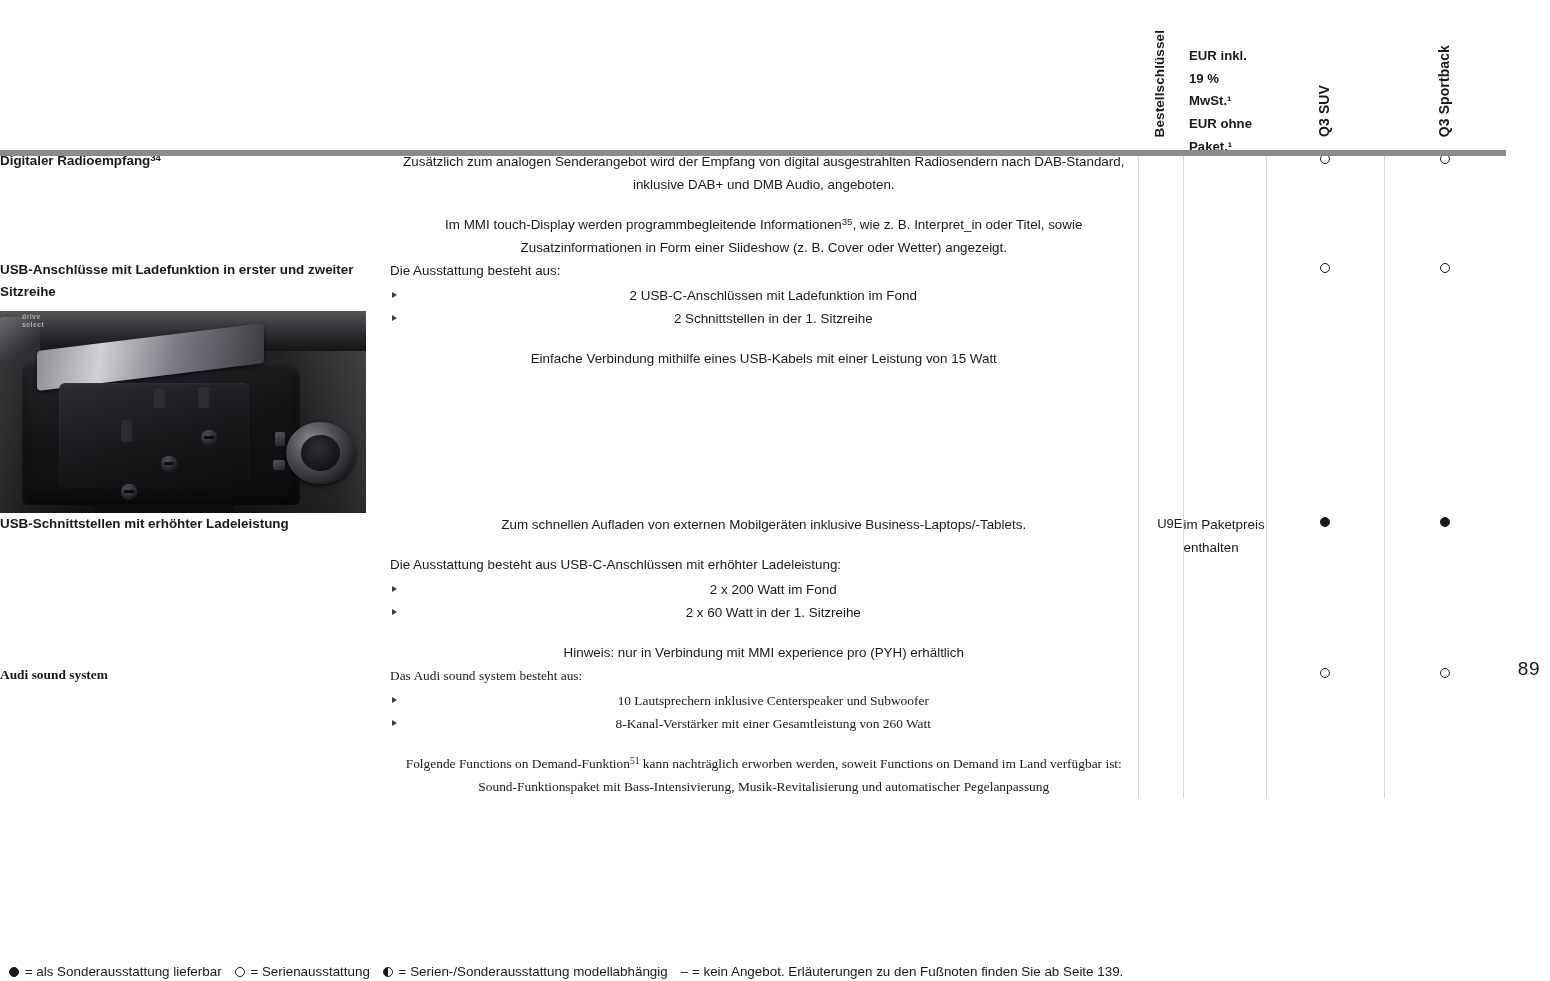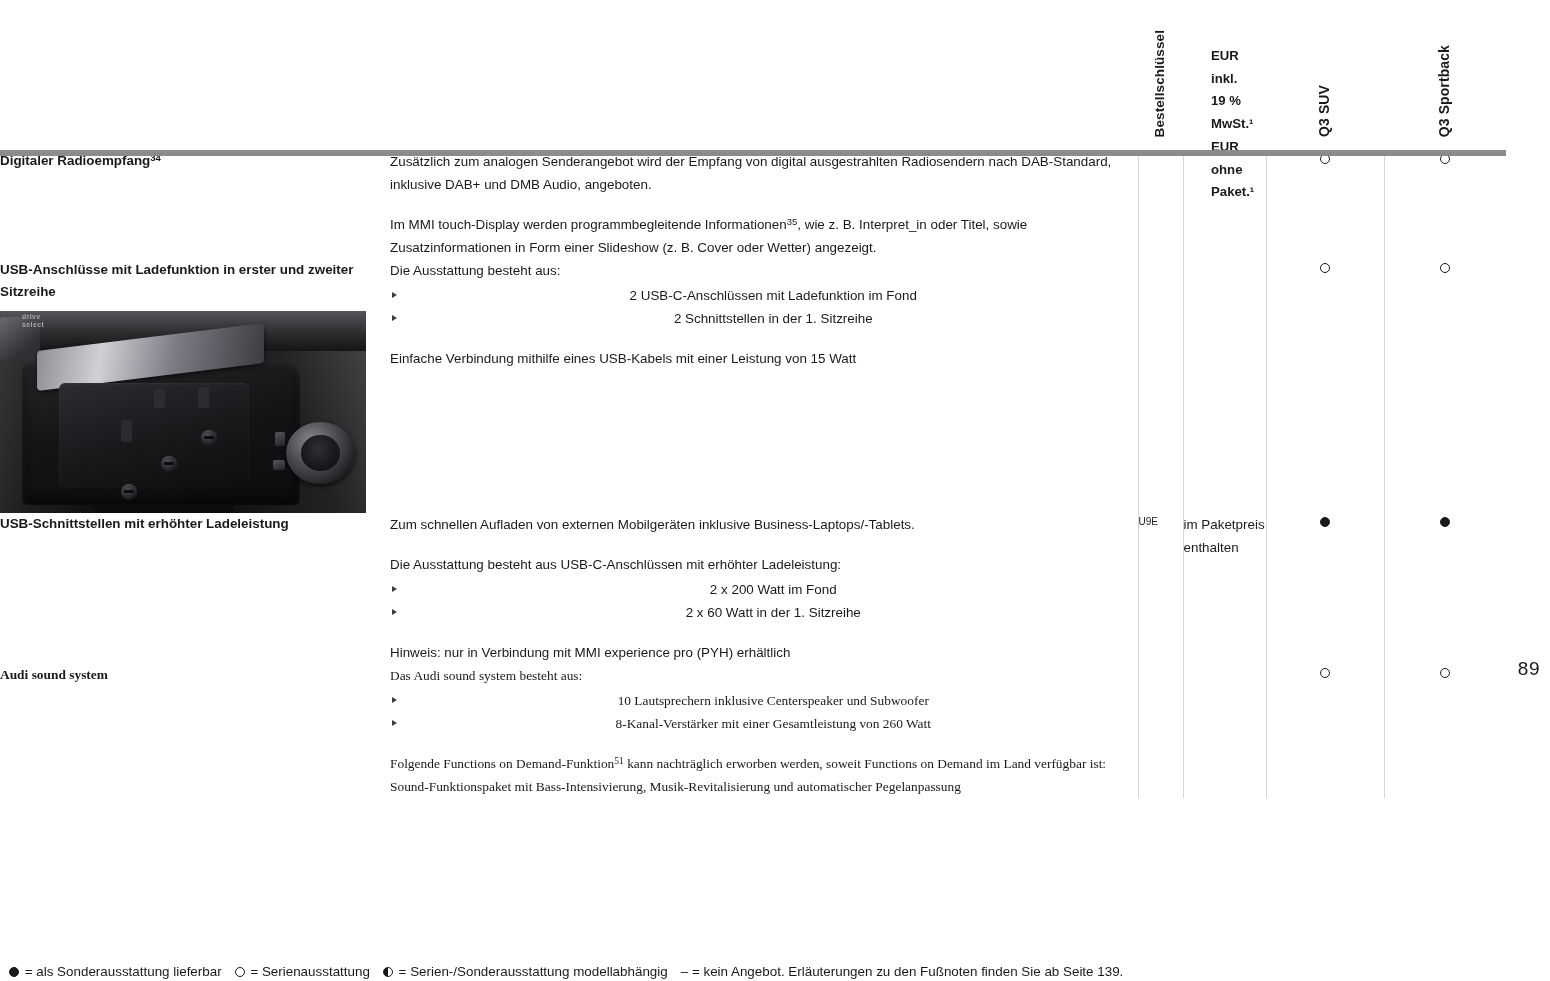--- a/index.html
+++ b/index.html
@@ -75,21 +75,21 @@
     font-size: 13.5px;
     line-height: 1.25;
     letter-spacing: .1px;
     white-space: nowrap;
     text-align: left;
   }
   .rot-inner.bold { font-weight: 700; font-size: 14px; }
 
   .price-head {
     position: absolute;
-    left: 28px;
+    left: 6px;
     right: 6px;
     top: 45px;
     font-size: 13.2px;
     line-height: 1.72;
     text-align: left;
   }
   .price-head .strong { font-weight: 700; }
 
   
   .header-rule {
@@ -116,36 +116,37 @@
     line-height: 1.62;
     margin-top: 48px;
   }
   .cell-desc {
     padding: 14px 22px 16px 12px;
     font-size: 13.4px;
     line-height: 1.72;
   }
   .cell-key {
     padding: 14px 6px 14px 10px;
-    font-size: 10px;
+    font-size: 13px;
     line-height: 1.72;
+    text-align: right;
   }
   .cell-price {
     padding: 14px 8px 14px 11px;
     font-size: 13.4px;
     line-height: 1.72;
   }
   .cell-mark {
     padding-top: 14px;
     text-align: center;
   }
 
   sup { font-size: 71%; line-height: 0; vertical-align: .42em; }
 
-  p.para { margin: 0 0 17px 0; }
+  p.para { margin: 0 0 17px 0; text-align: center; }
   p.para:last-child { margin-bottom: 0; }
   p.tight { margin: 0 0 2px 0; }
 
   ul.bullets {
     list-style: none;
     margin: 0 0 17px 0;
     padding: 0;
     text-align: center;
   }
   ul.bullets:last-child { margin-bottom: 0; }

